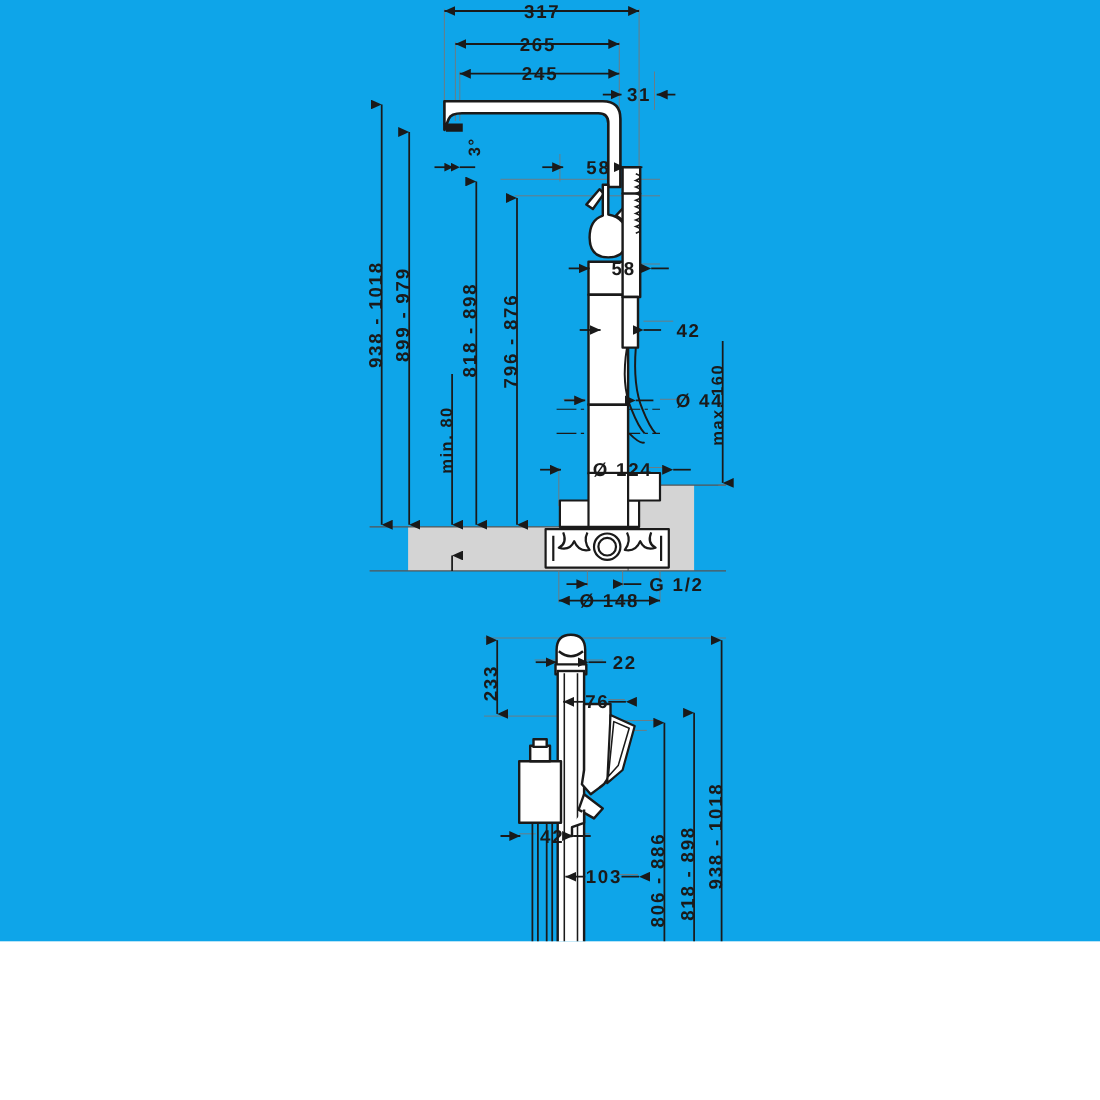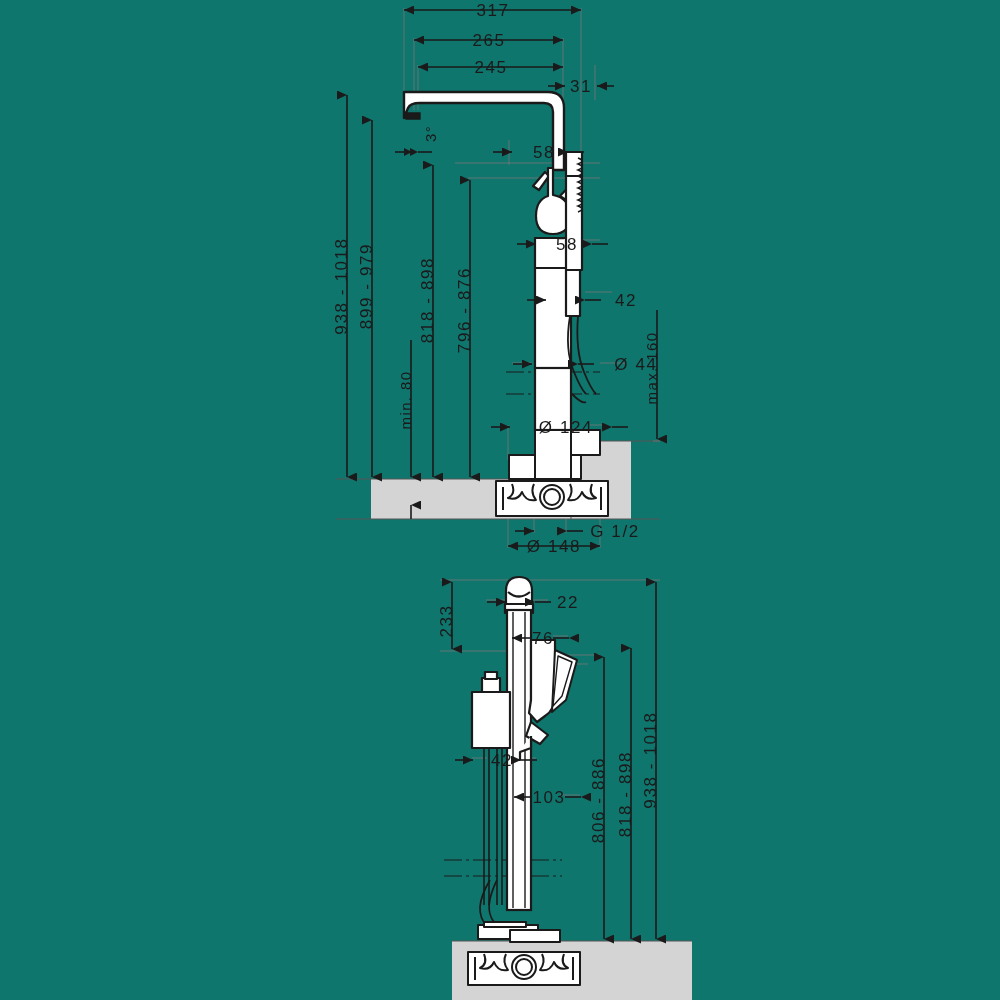--- a/index.html
+++ b/index.html
@@ -6,23 +6,24 @@
     margin: 0;
     padding: 0;
     background: #ffffff;
   }
   body {
     font-family: "Liberation Sans", sans-serif;
   }
   #sheet {
     position: relative;
     width: 1000px;
-    height: 1000px;
-    background: #0f766e;
+    height: 856px;
+    background: #0ea5e9;
     overflow: hidden;
+    font-weight: bold;
   }
   #sheet svg {
     position: absolute;
     left: 0;
     top: 0;
   }
   .dimtext {
     font-family: "Liberation Sans", sans-serif;
     font-size: 17px;
     letter-spacing: 1.6px;

